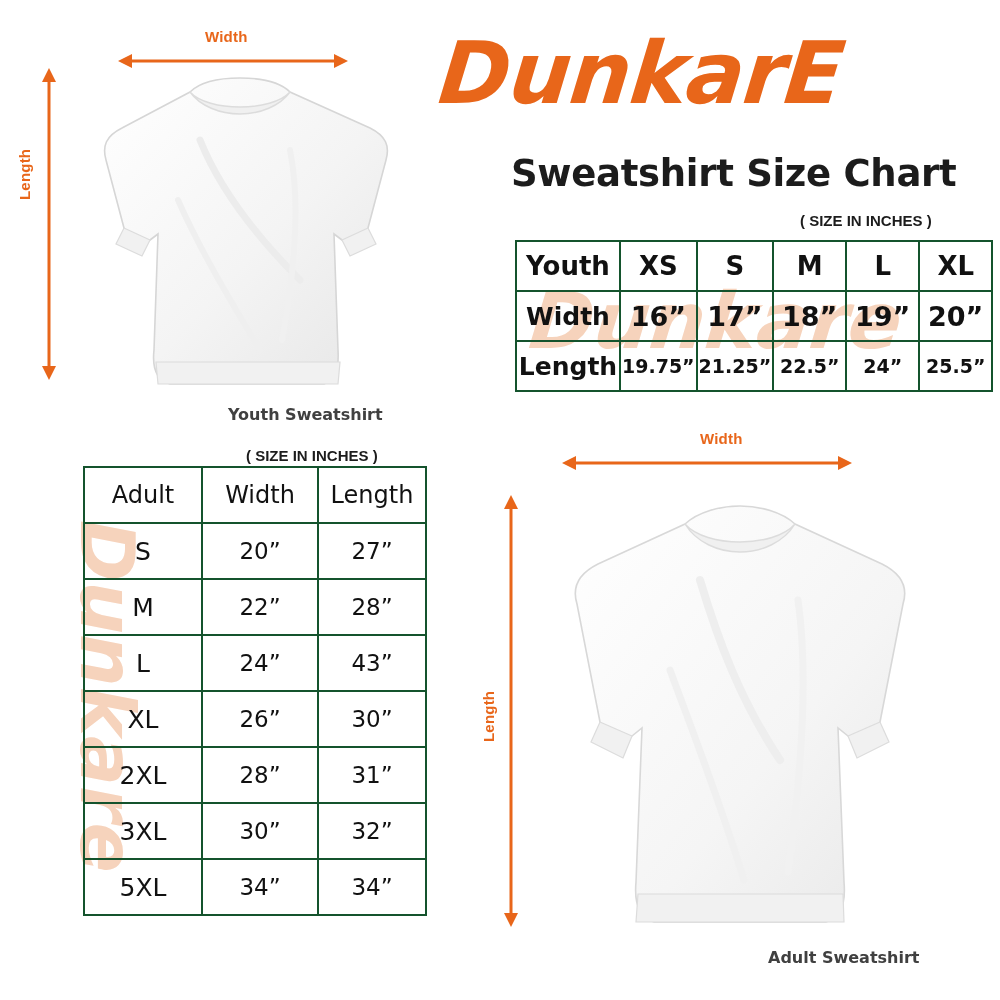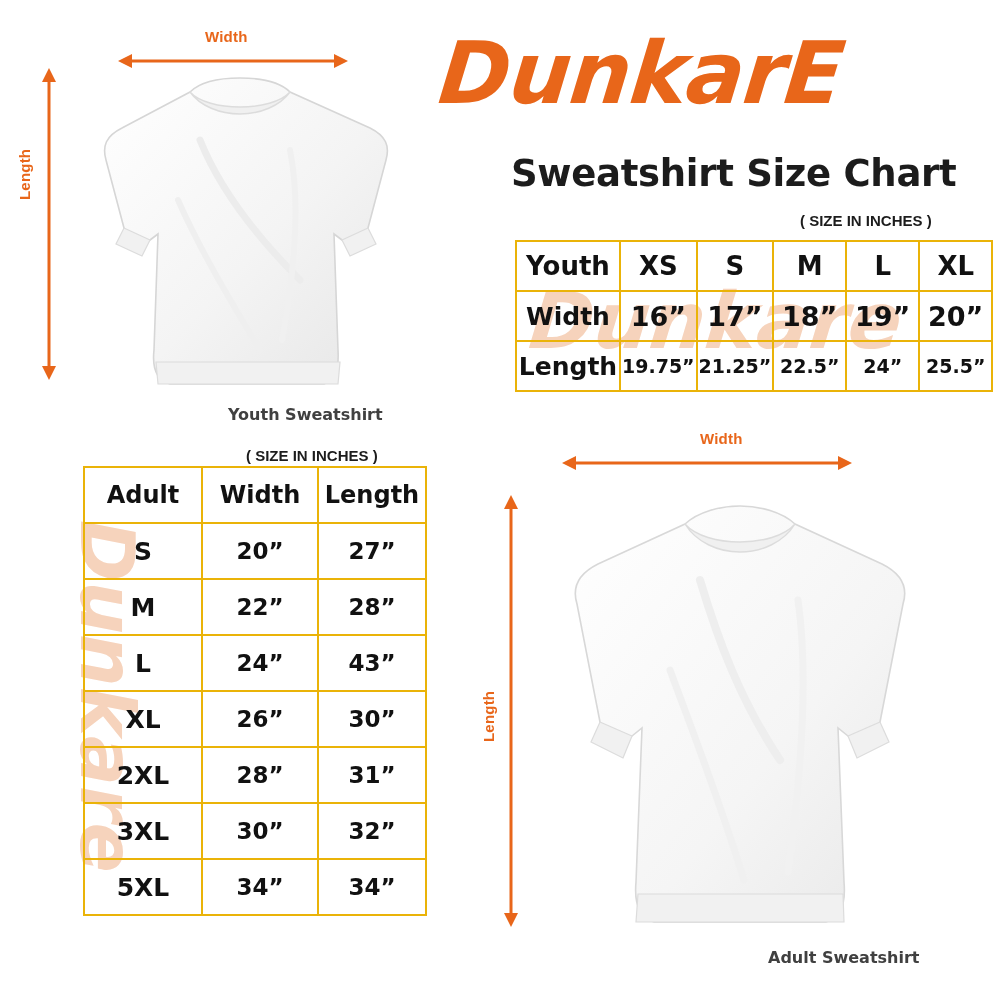--- a/index.html
+++ b/index.html
@@ -79,21 +79,21 @@
     color: #1c1c1c;
   }
 
   
   table {
     border-collapse: collapse;
     position: absolute;
     background: transparent;
   }
   table td, table th {
-    border: 2px solid #eab308;
+    border: 2px solid #14532d;
     text-align: center;
     font-family: "DejaVu Sans", sans-serif;
     color: #111111;
     background: transparent;
   }
 
   
   #youth-table {
     left: 515px;
     top: 240px;
@@ -110,21 +110,21 @@
   #youth-table .hdr-row td { font-size: 26px; }
 
   
   #adult-table {
     left: 83px;
     top: 466px;
   }
   #adult-table td {
     height: 52px;
     font-size: 25px;
-    font-weight: 700;
+    font-weight: 400;
     margin-left: 11px;
   }
   #adult-table .c1 { width: 114px; }
   #adult-table .c2 { width: 112px; }
   #adult-table .c3 { width: 104px; }
   #adult-table .hdr td { font-size: 24px; }
   #adult-table .val { font-size: 23px; }
 
   
   .wm {

